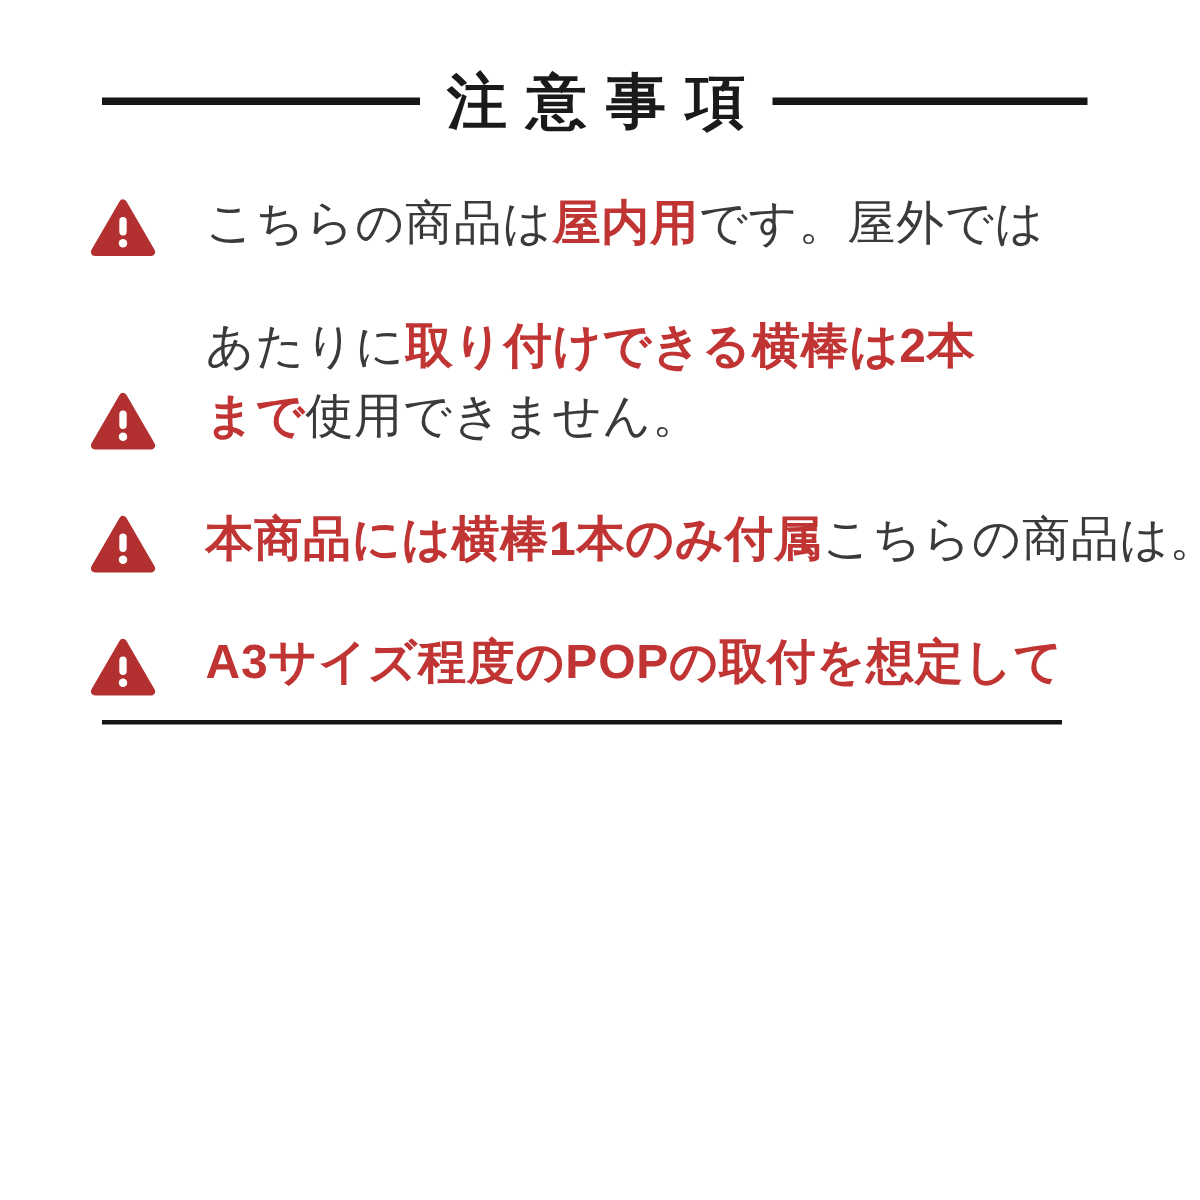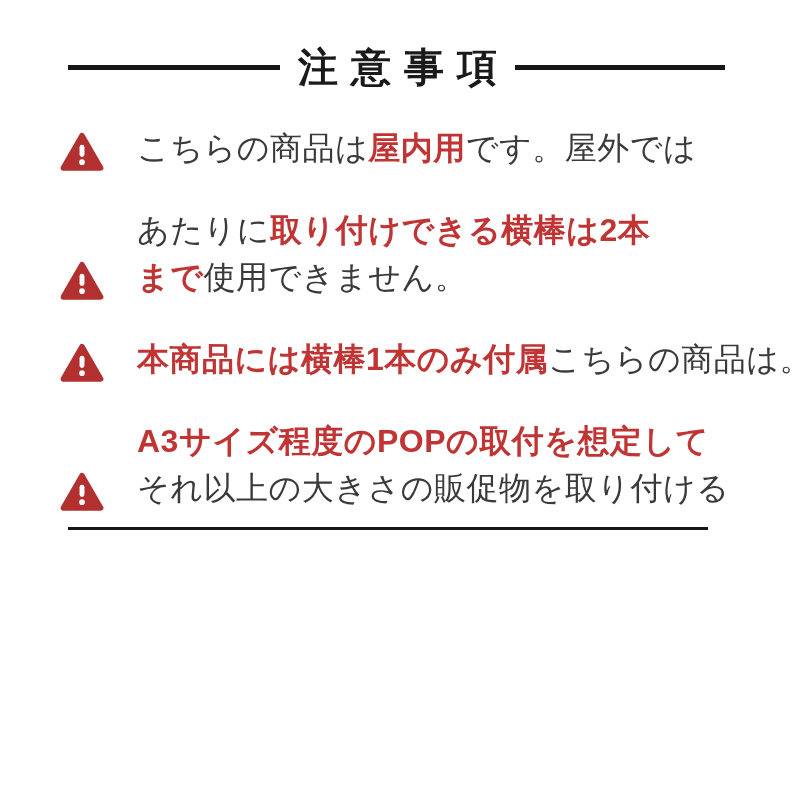--- a/index.html
+++ b/index.html
@@ -122,19 +122,18 @@
   <div class="item">
     <span class="icon">
       <svg width="44" height="40" viewBox="0 0 48 44" xmlns="http://www.w3.org/2000/svg">
         <path d="M24 4 L44.5 39.5 L3.5 39.5 Z" fill="#b23030" stroke="#b23030" stroke-width="6" stroke-linejoin="round"></path>
         <rect x="21.3" y="14" width="5.4" height="13.5" rx="2.7" fill="#ffffff"></rect>
         <circle cx="24" cy="33.2" r="3.1" fill="#ffffff"></circle>
       </svg>
     </span>
     <div class="text">
       <div class="line"><span class="em">A3サイズ程度のPOPの取付を想定して</span></div>
-      <div class="line"><span>それ以上の大きさの販促物を取り付ける</span></div>
     </div>
   </div>
 
 </div>
 
 <div class="bottom-rule"></div>
 
 </body></html>

